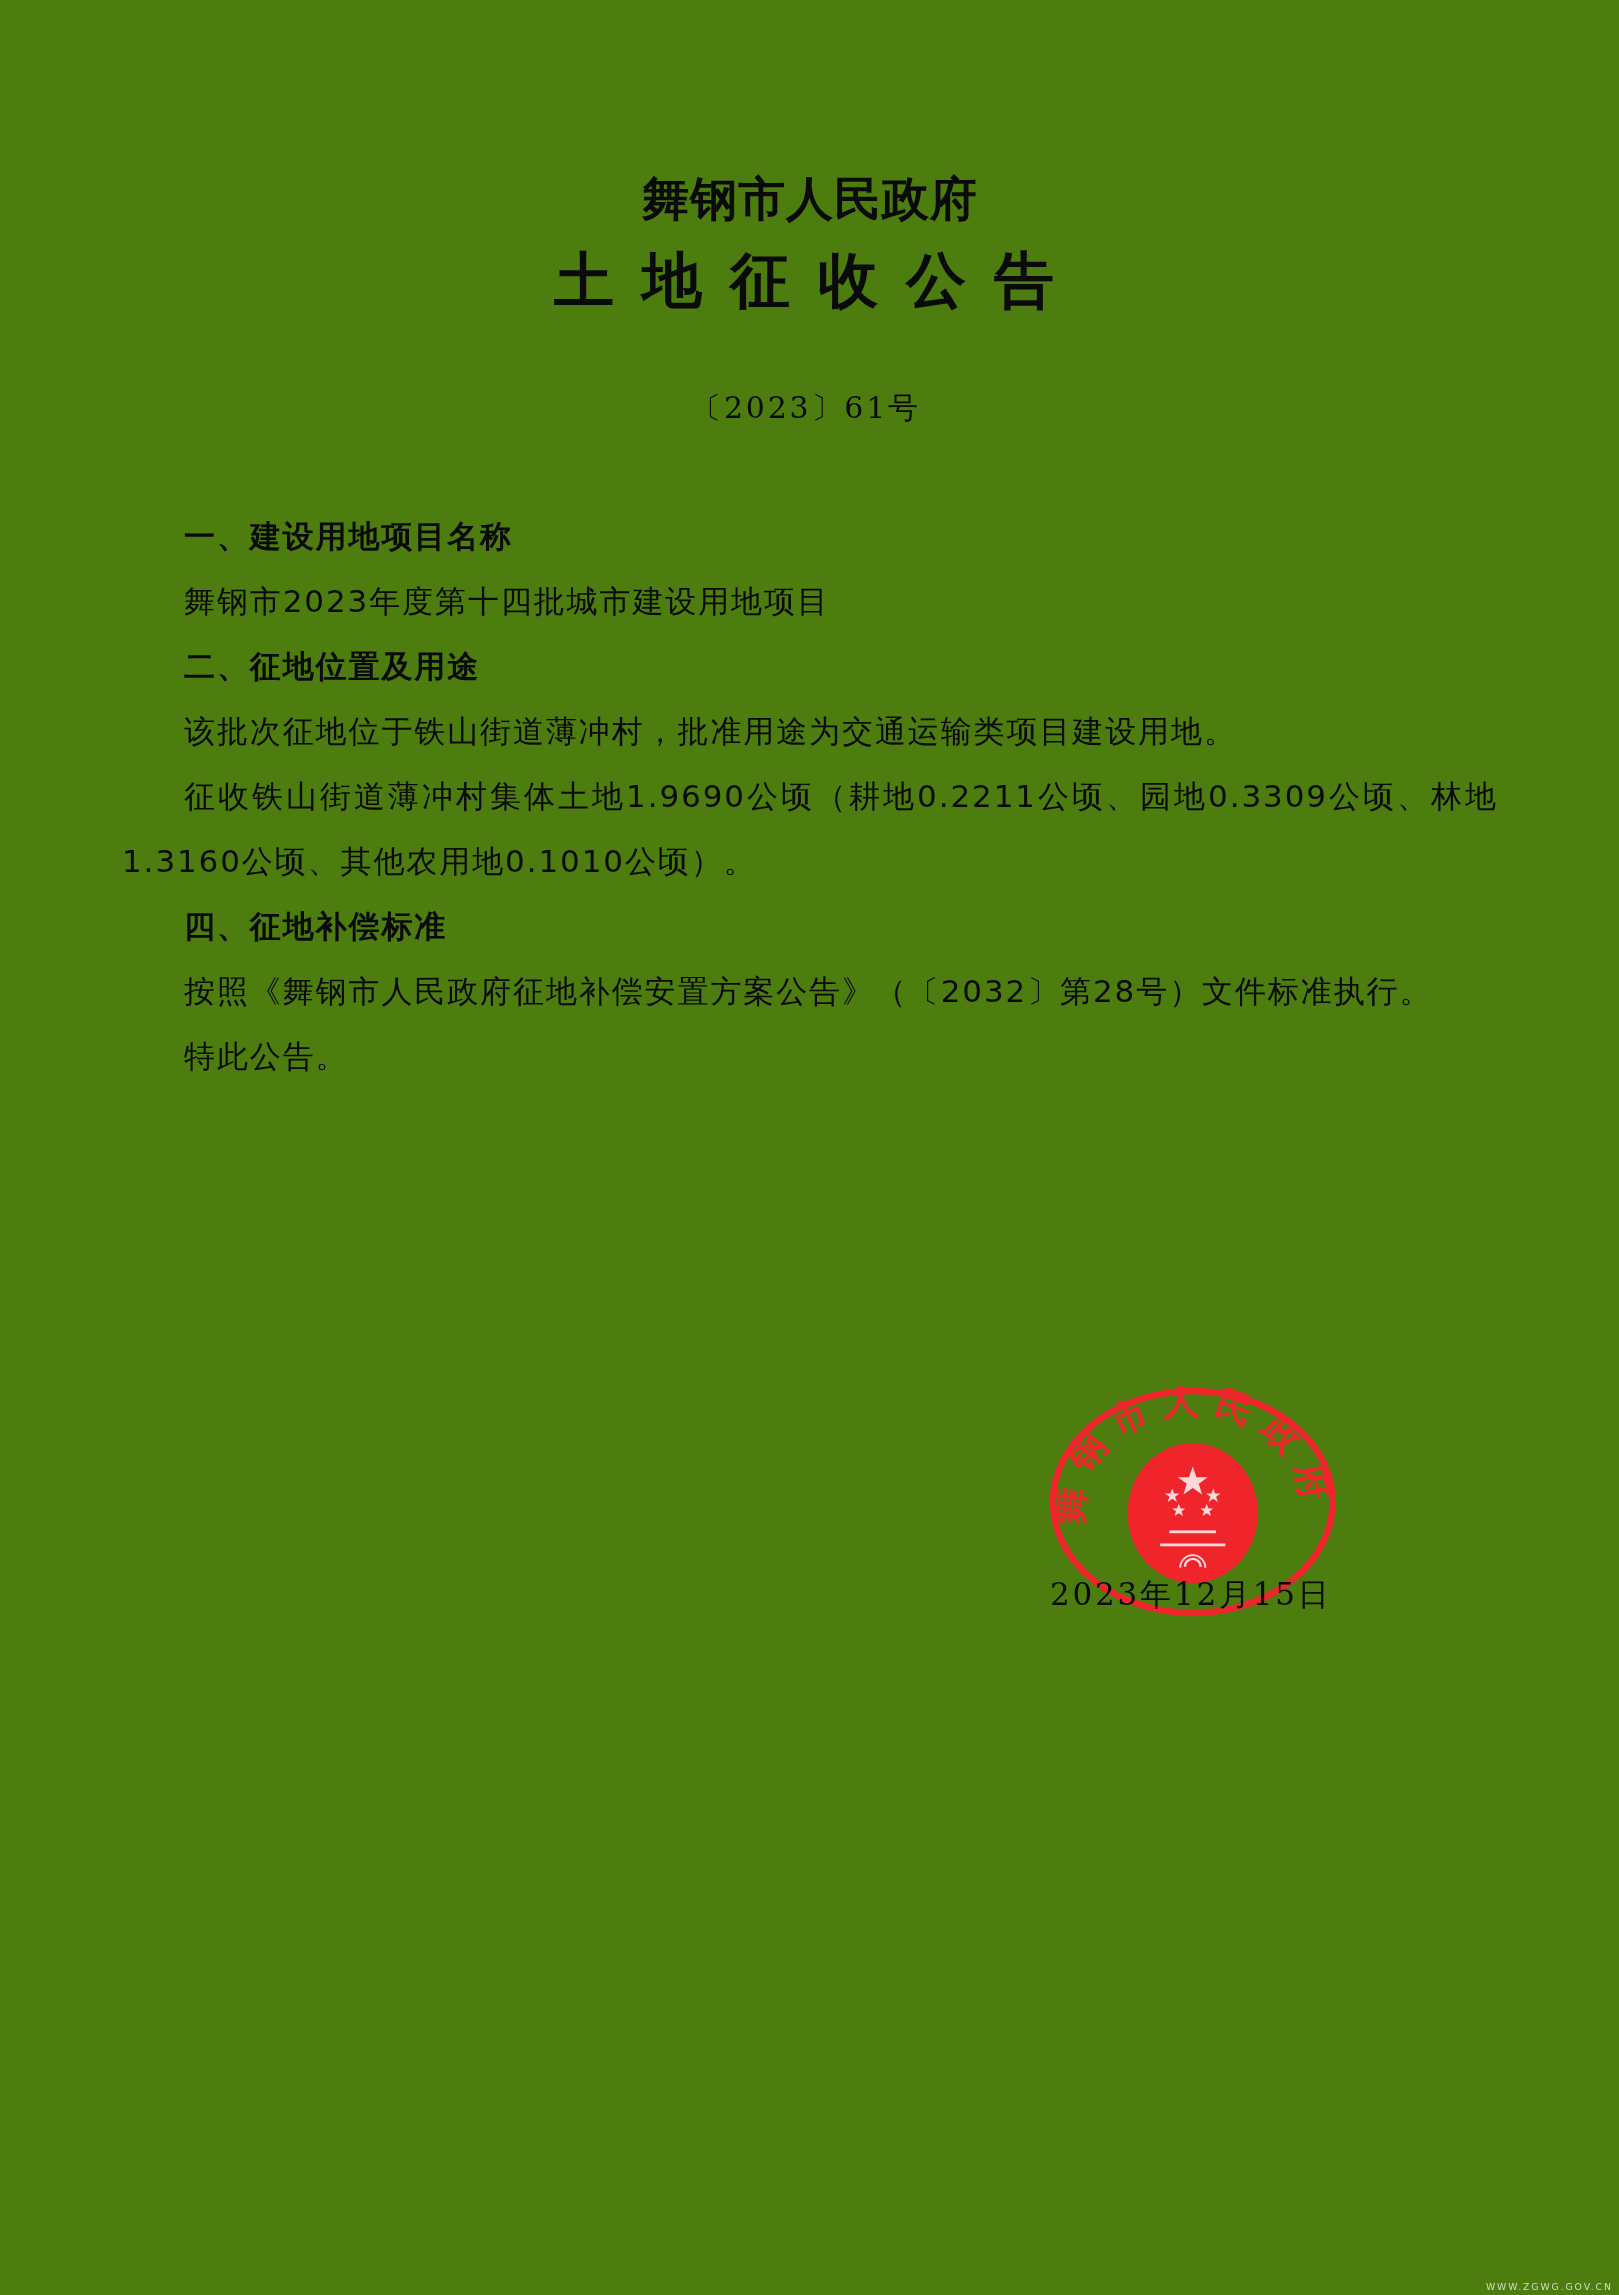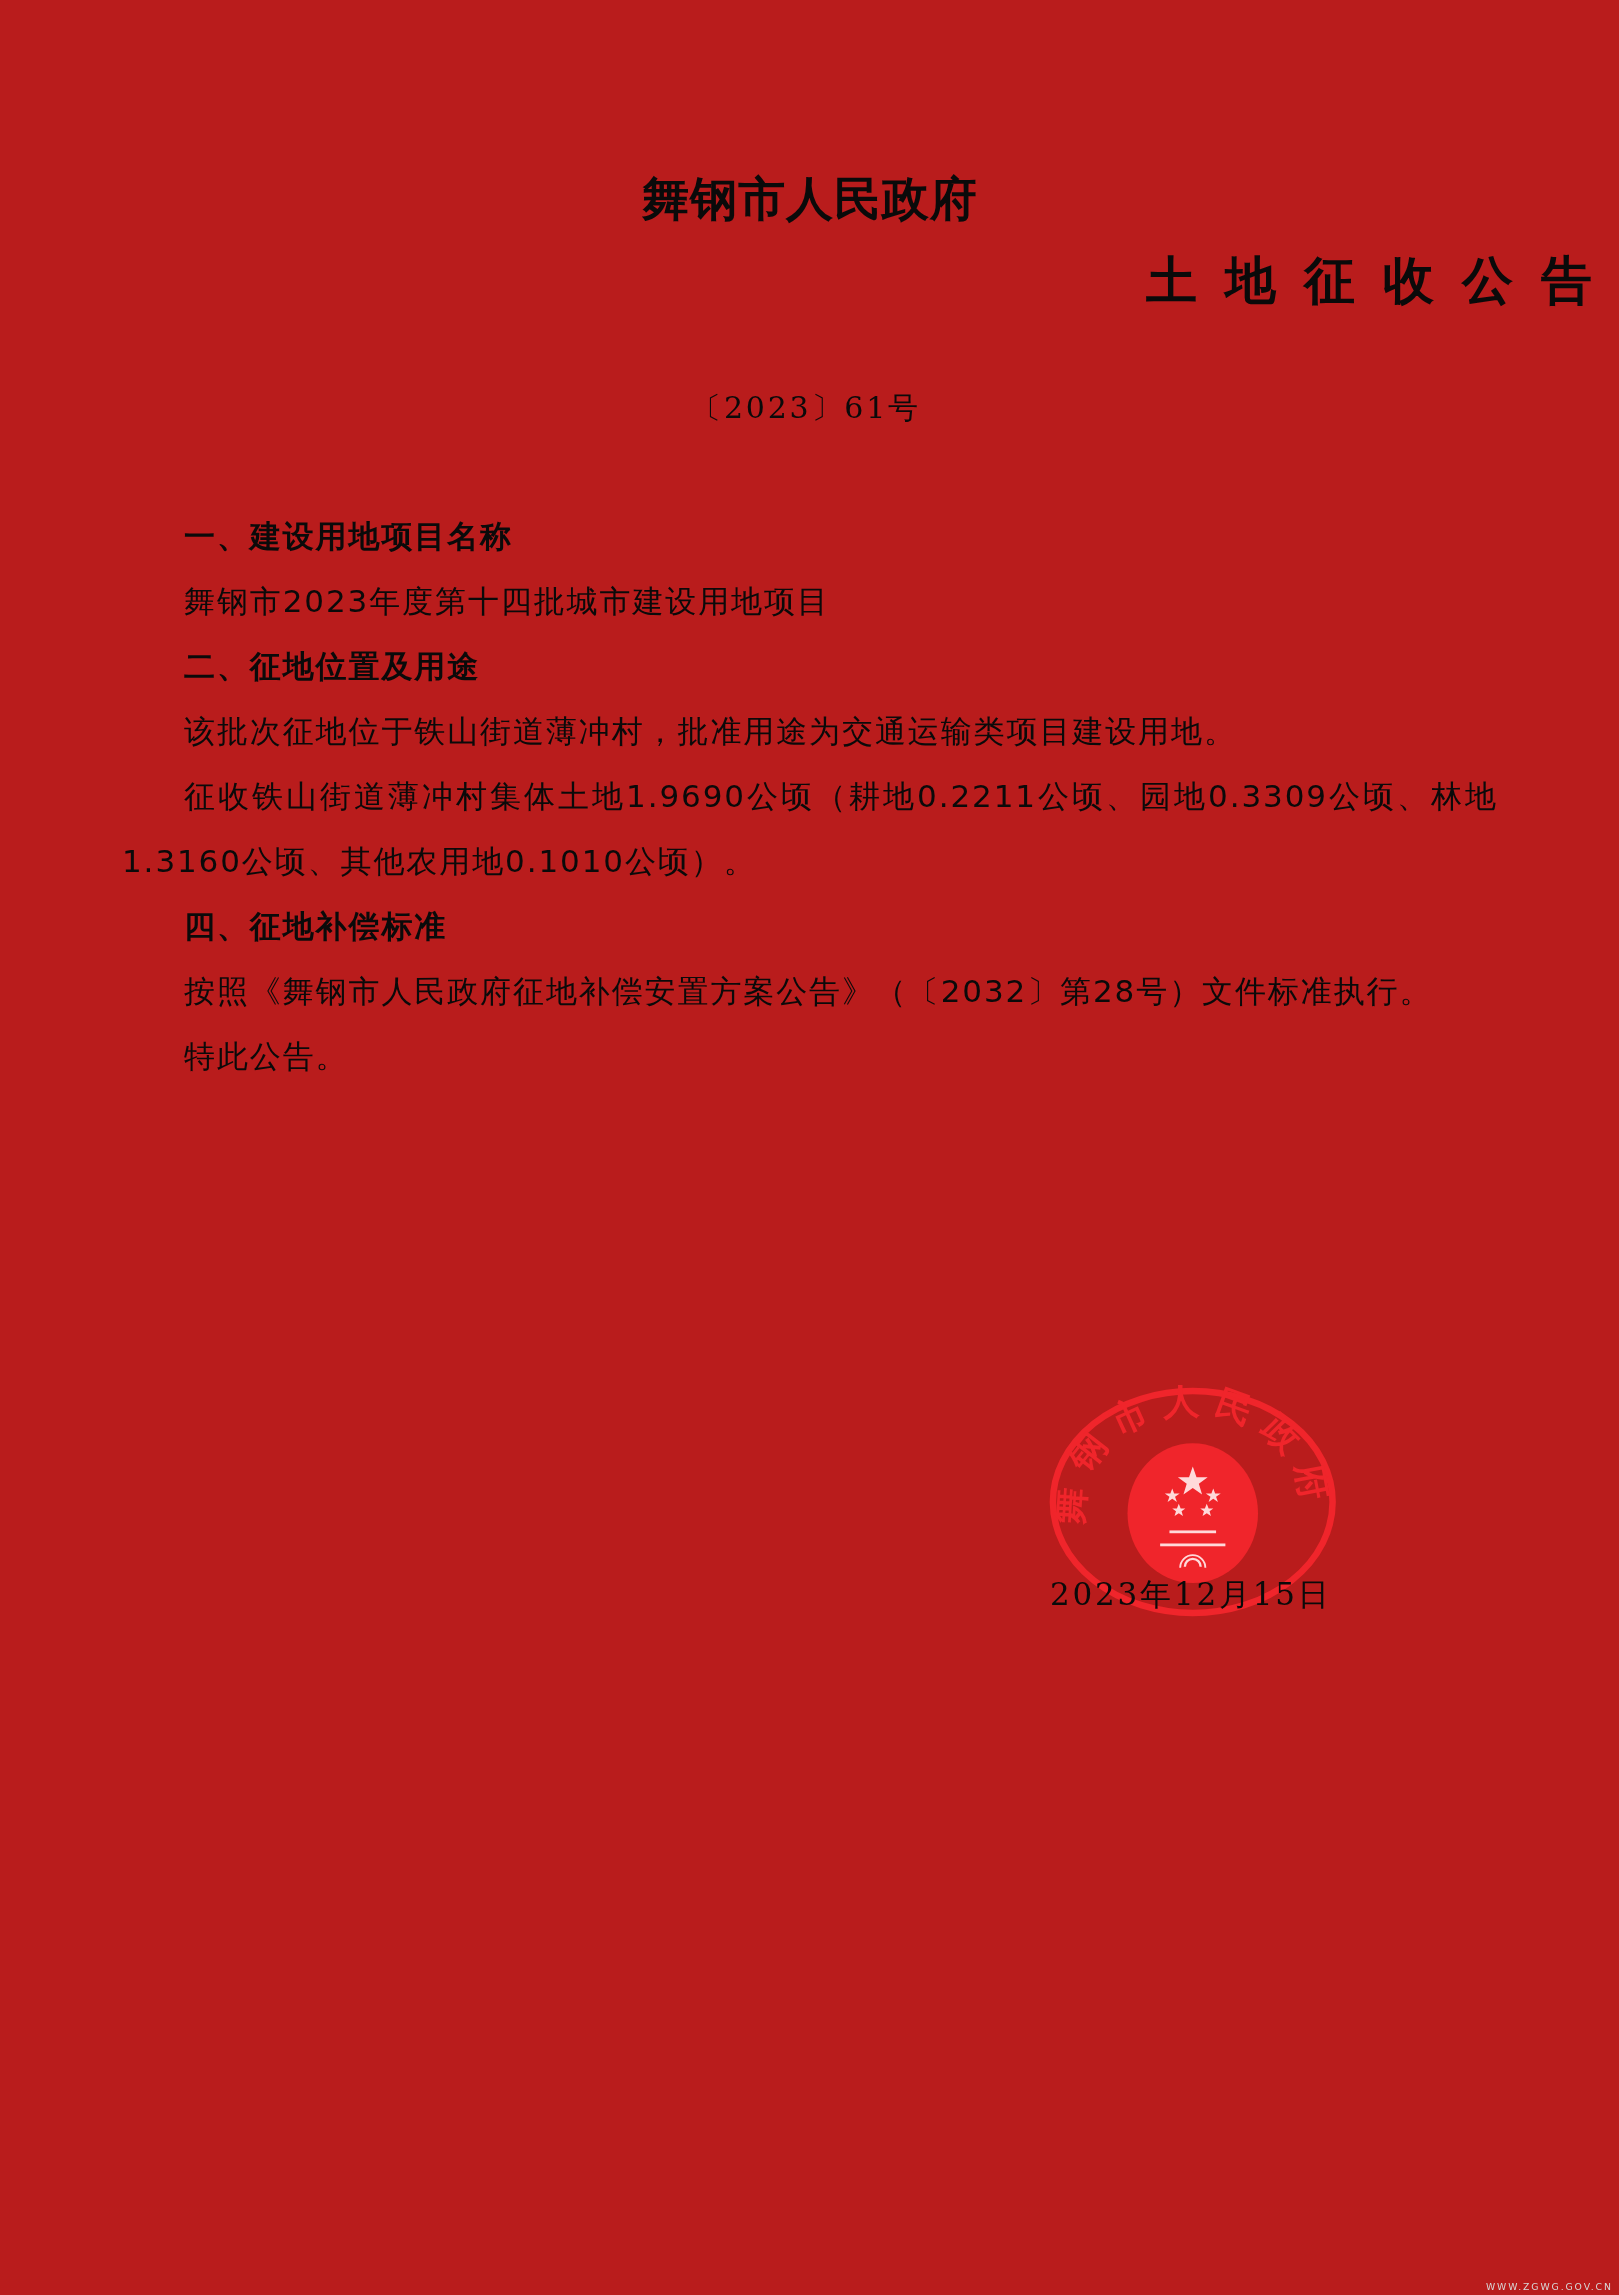--- a/index.html
+++ b/index.html
@@ -1,22 +1,22 @@
 <!DOCTYPE html>
 <html style="font-size:7.5px"><head>
 <meta charset="utf-8">
 <style>
   html, body { margin: 0; padding: 0; background: #ffffff; }
   body { width: 1620px; height: 2295px; position: relative; overflow: hidden;
          font-family: "DejaVu Serif", "Liberation Serif", serif; color: #0a0a0a; }
-  .page { position: absolute; left: 0; top: 0; width: 1620px; height: 2295px; background: #b91c1c; }
+  .page { position: absolute; left: 0; top: 0; width: 1620px; height: 2295px; background: #4d7c0f; }
   .title1 { position: absolute; left: 0; width: 1620px; top: 168px; text-align: center;
             font-size: 47px; font-weight: bold; letter-spacing: 0.9px; line-height: 61px; }
-  .title2 { position: absolute; left: 0; width: 1620px; top: 250px; text-align: right;
-            font-size: 51px; font-weight: bold; letter-spacing: 28px; line-height: 61px; padding-left: 16px; box-sizing: border-box; }
+  .title2 { position: absolute; left: 0; width: 1620px; top: 250px; text-align: center;
+            font-size: 60px; font-weight: bold; letter-spacing: 28px; line-height: 61px; padding-left: 16px; box-sizing: border-box; }
   .docno { position: absolute; left: 0; width: 1612px; top: 387px; text-align: center;
            font-size: 30px; letter-spacing: 2.8px; line-height: 42px; }
   .body { position: absolute; left: 122px; width: 1376px; top: 504px;
           font-family: "DejaVu Sans", "Liberation Sans", sans-serif; font-size: 31px; line-height: 65px;
           letter-spacing: 1.9px; }
   .para { margin: 0; text-align: justify; text-align-last: left; }
   .indent { text-indent: 62px; }
   .heading { margin: 0; padding-left: 62px; font-weight: bold; }
   .line { margin: 0; padding-left: 62px; }
   .stamp { position: absolute; left: 1047px; top: 1385px; width: 292px; height: 234px; }

